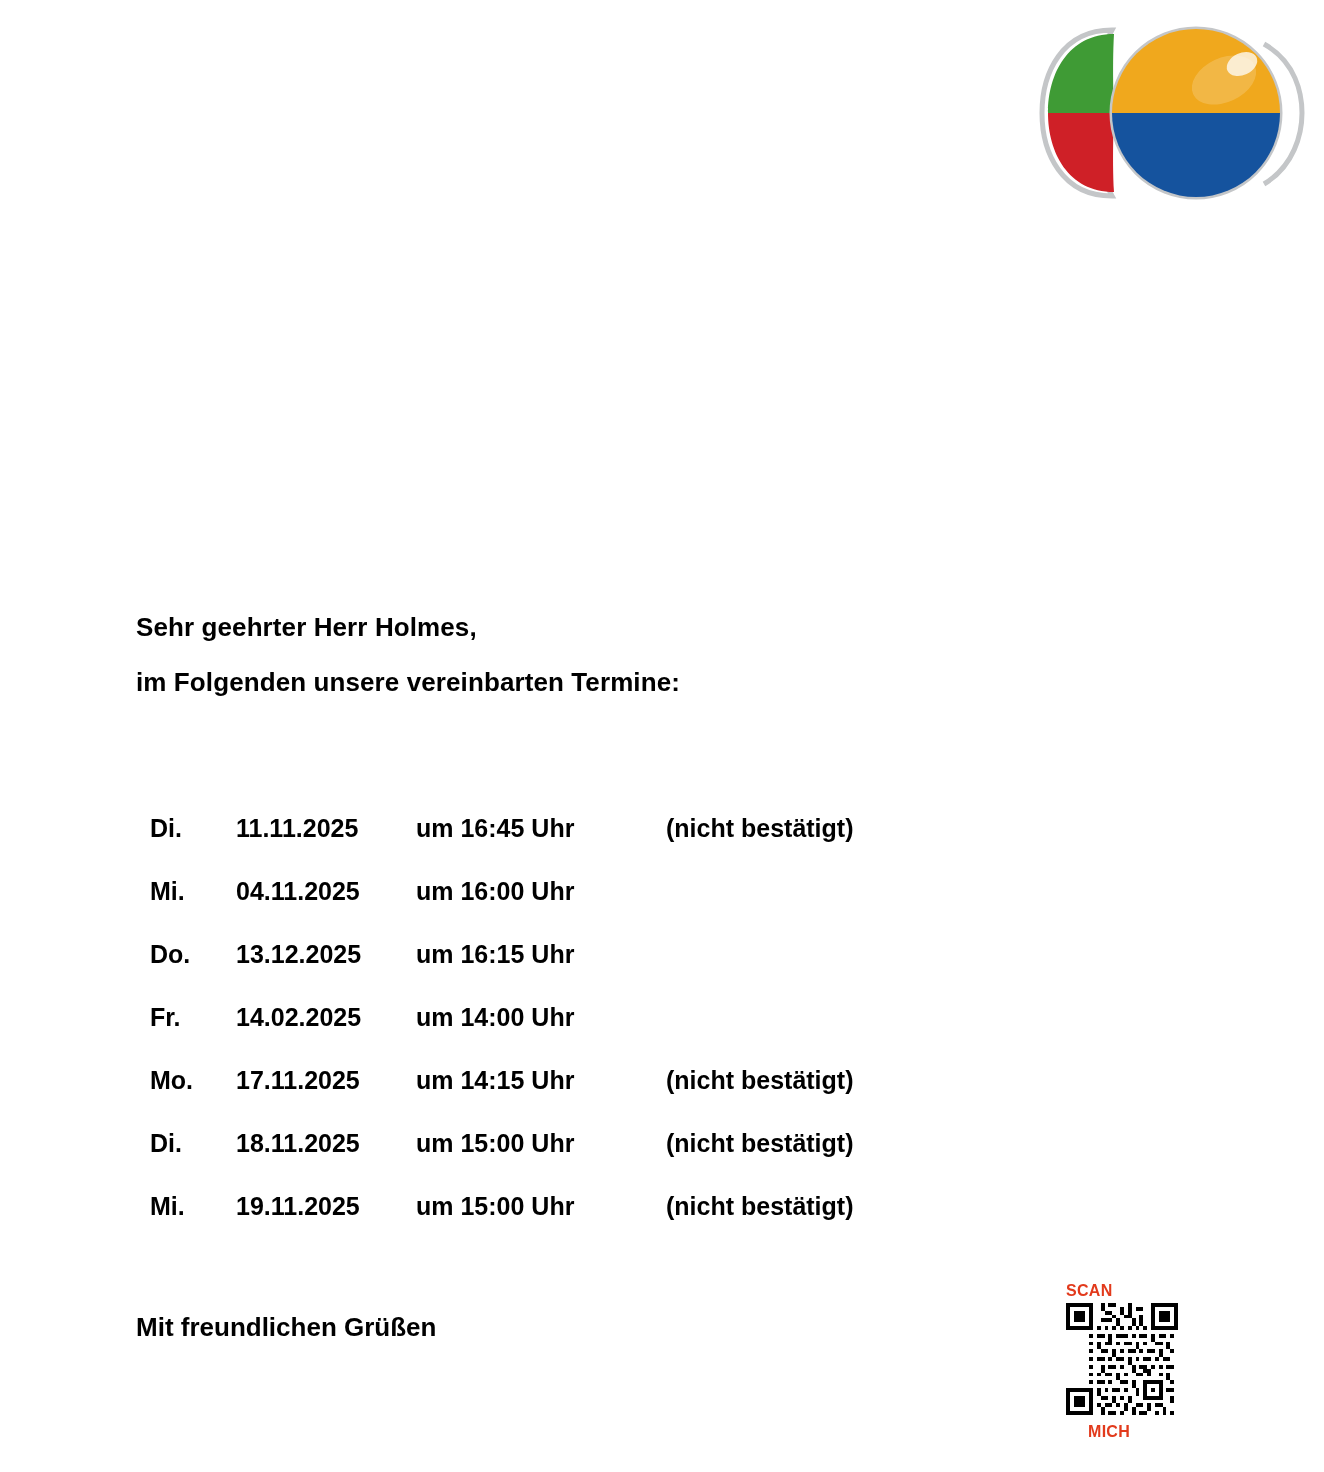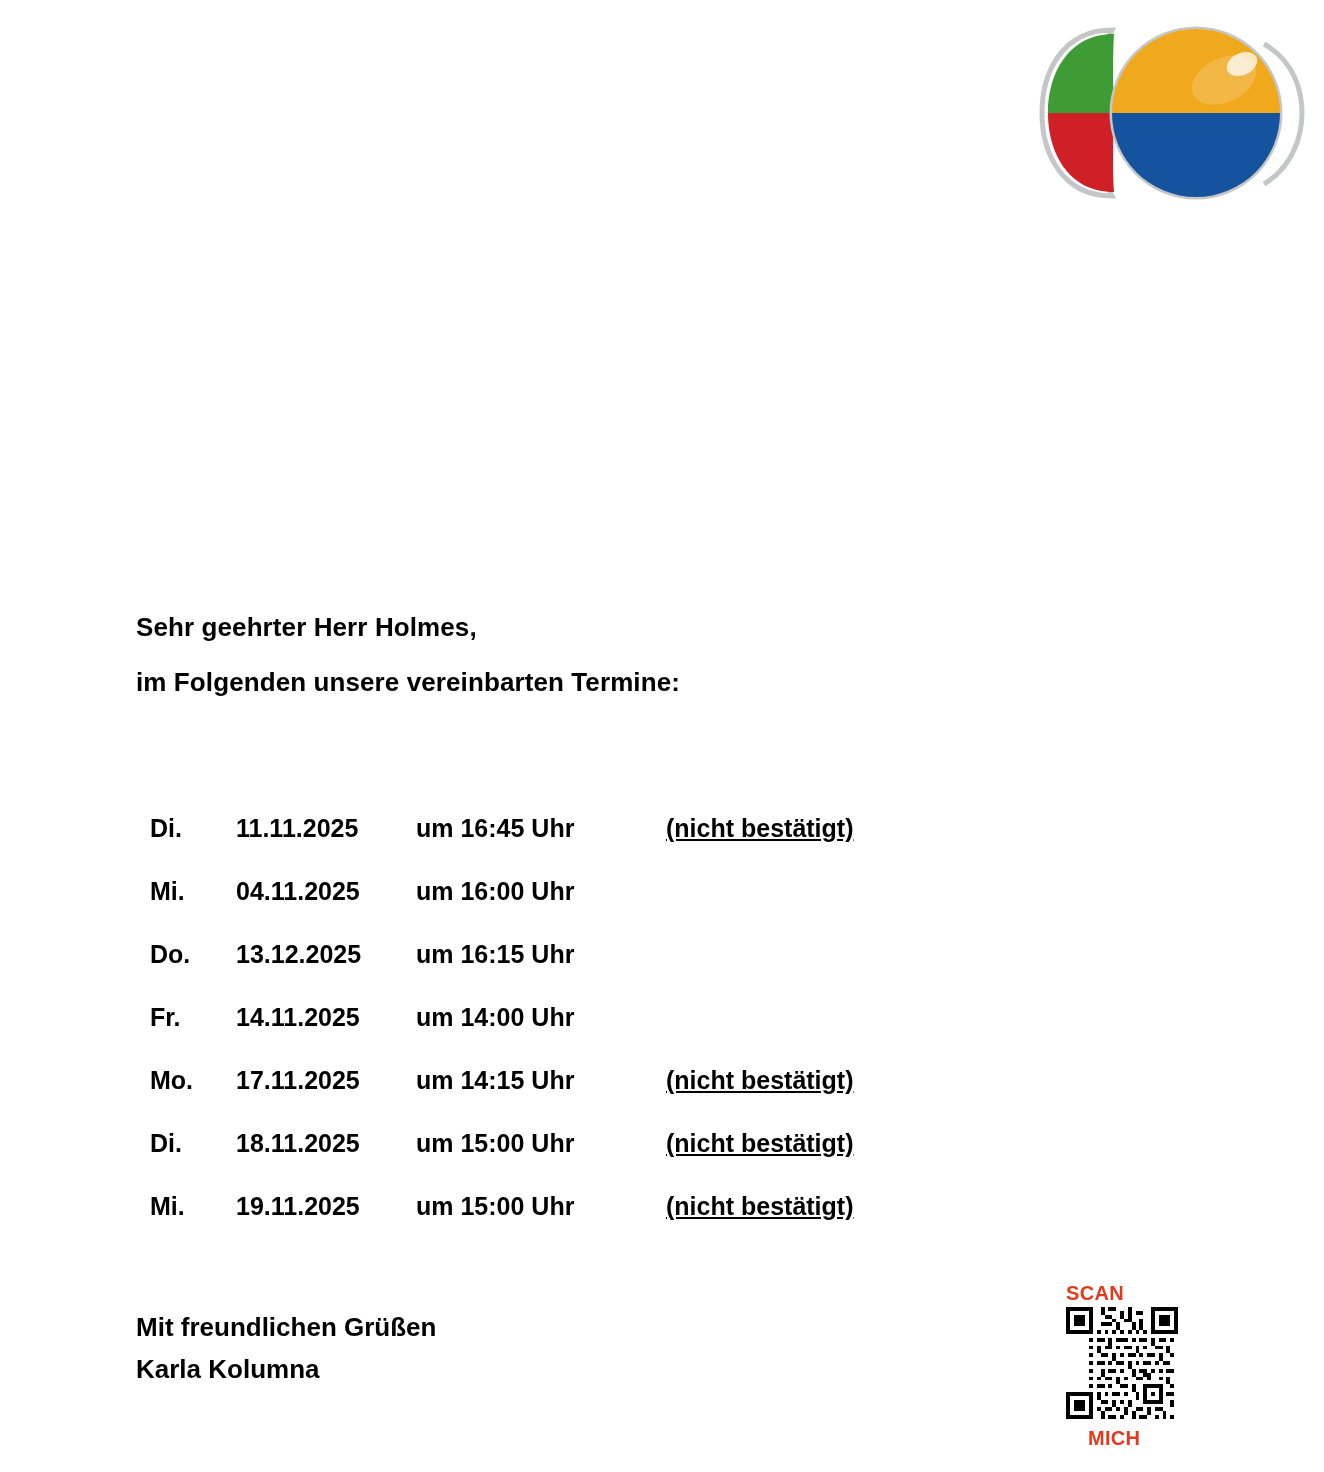--- a/index.html
+++ b/index.html
@@ -51,21 +51,21 @@
   .appointments td {
     font-size: 25px;
     font-weight: 700;
     padding: 0 0 34px 0;
     vertical-align: top;
     white-space: nowrap;
   }
   .col-day    { width: 86px; }
   .col-date   { width: 180px; }
   .col-time   { width: 250px; }
-  .col-status { width: 300px; text-decoration: underline; }
+  .col-status { width: 300px; }
 
   
   .closing {
     position: absolute;
     left: 136px;
     top: 1306px;
     font-size: 26px;
     font-weight: 700;
     line-height: 1.62;
   }
@@ -74,21 +74,21 @@
   
   .qr-block {
     position: absolute;
     left: 1066px;
     top: 1282px;
     width: 130px;
     text-align: left;
   }
   .qr-label {
     color: #e23a1c;
-    font-size: 20px;
+    font-size: 16px;
     font-weight: 700;
     line-height: 1.1;
     letter-spacing: 0.3px;
   }
   .qr-label.bottom {
     margin-top: 4px;
     margin-left: 22px;
   }
   .qr-code {
     width: 112px;
@@ -140,21 +140,21 @@
         <td class="col-status"></td>
       </tr>
       <tr>
         <td class="col-day">Do.</td>
         <td class="col-date">13.12.2025</td>
         <td class="col-time">um 16:15 Uhr</td>
         <td class="col-status"></td>
       </tr>
       <tr>
         <td class="col-day">Fr.</td>
-        <td class="col-date">14.11.2025</td>
+        <td class="col-date">14.02.2025</td>
         <td class="col-time">um 14:00 Uhr</td>
         <td class="col-status"></td>
       </tr>
       <tr>
         <td class="col-day">Mo.</td>
         <td class="col-date">17.11.2025</td>
         <td class="col-time">um 14:15 Uhr</td>
         <td class="col-status">(nicht bestätigt)</td>
       </tr>
       <tr>
@@ -168,21 +168,20 @@
         <td class="col-date">19.11.2025</td>
         <td class="col-time">um 15:00 Uhr</td>
         <td class="col-status">(nicht bestätigt)</td>
       </tr>
     </tbody>
   </table>
 </div>
 
 <div class="closing">
   <div>Mit freundlichen Grüßen</div>
-  <div>Karla Kolumna</div>
 </div>
 
 <div class="qr-block">
   <div class="qr-label">SCAN</div>
   <svg class="qr-code" viewBox="0 0 29 29" shape-rendering="crispEdges">
     <rect width="29" height="29" fill="#ffffff"></rect>
     <g fill="#000000">
 
       <rect x="0" y="0" width="7" height="1"></rect>
         <rect x="0" y="6" width="7" height="1"></rect>

